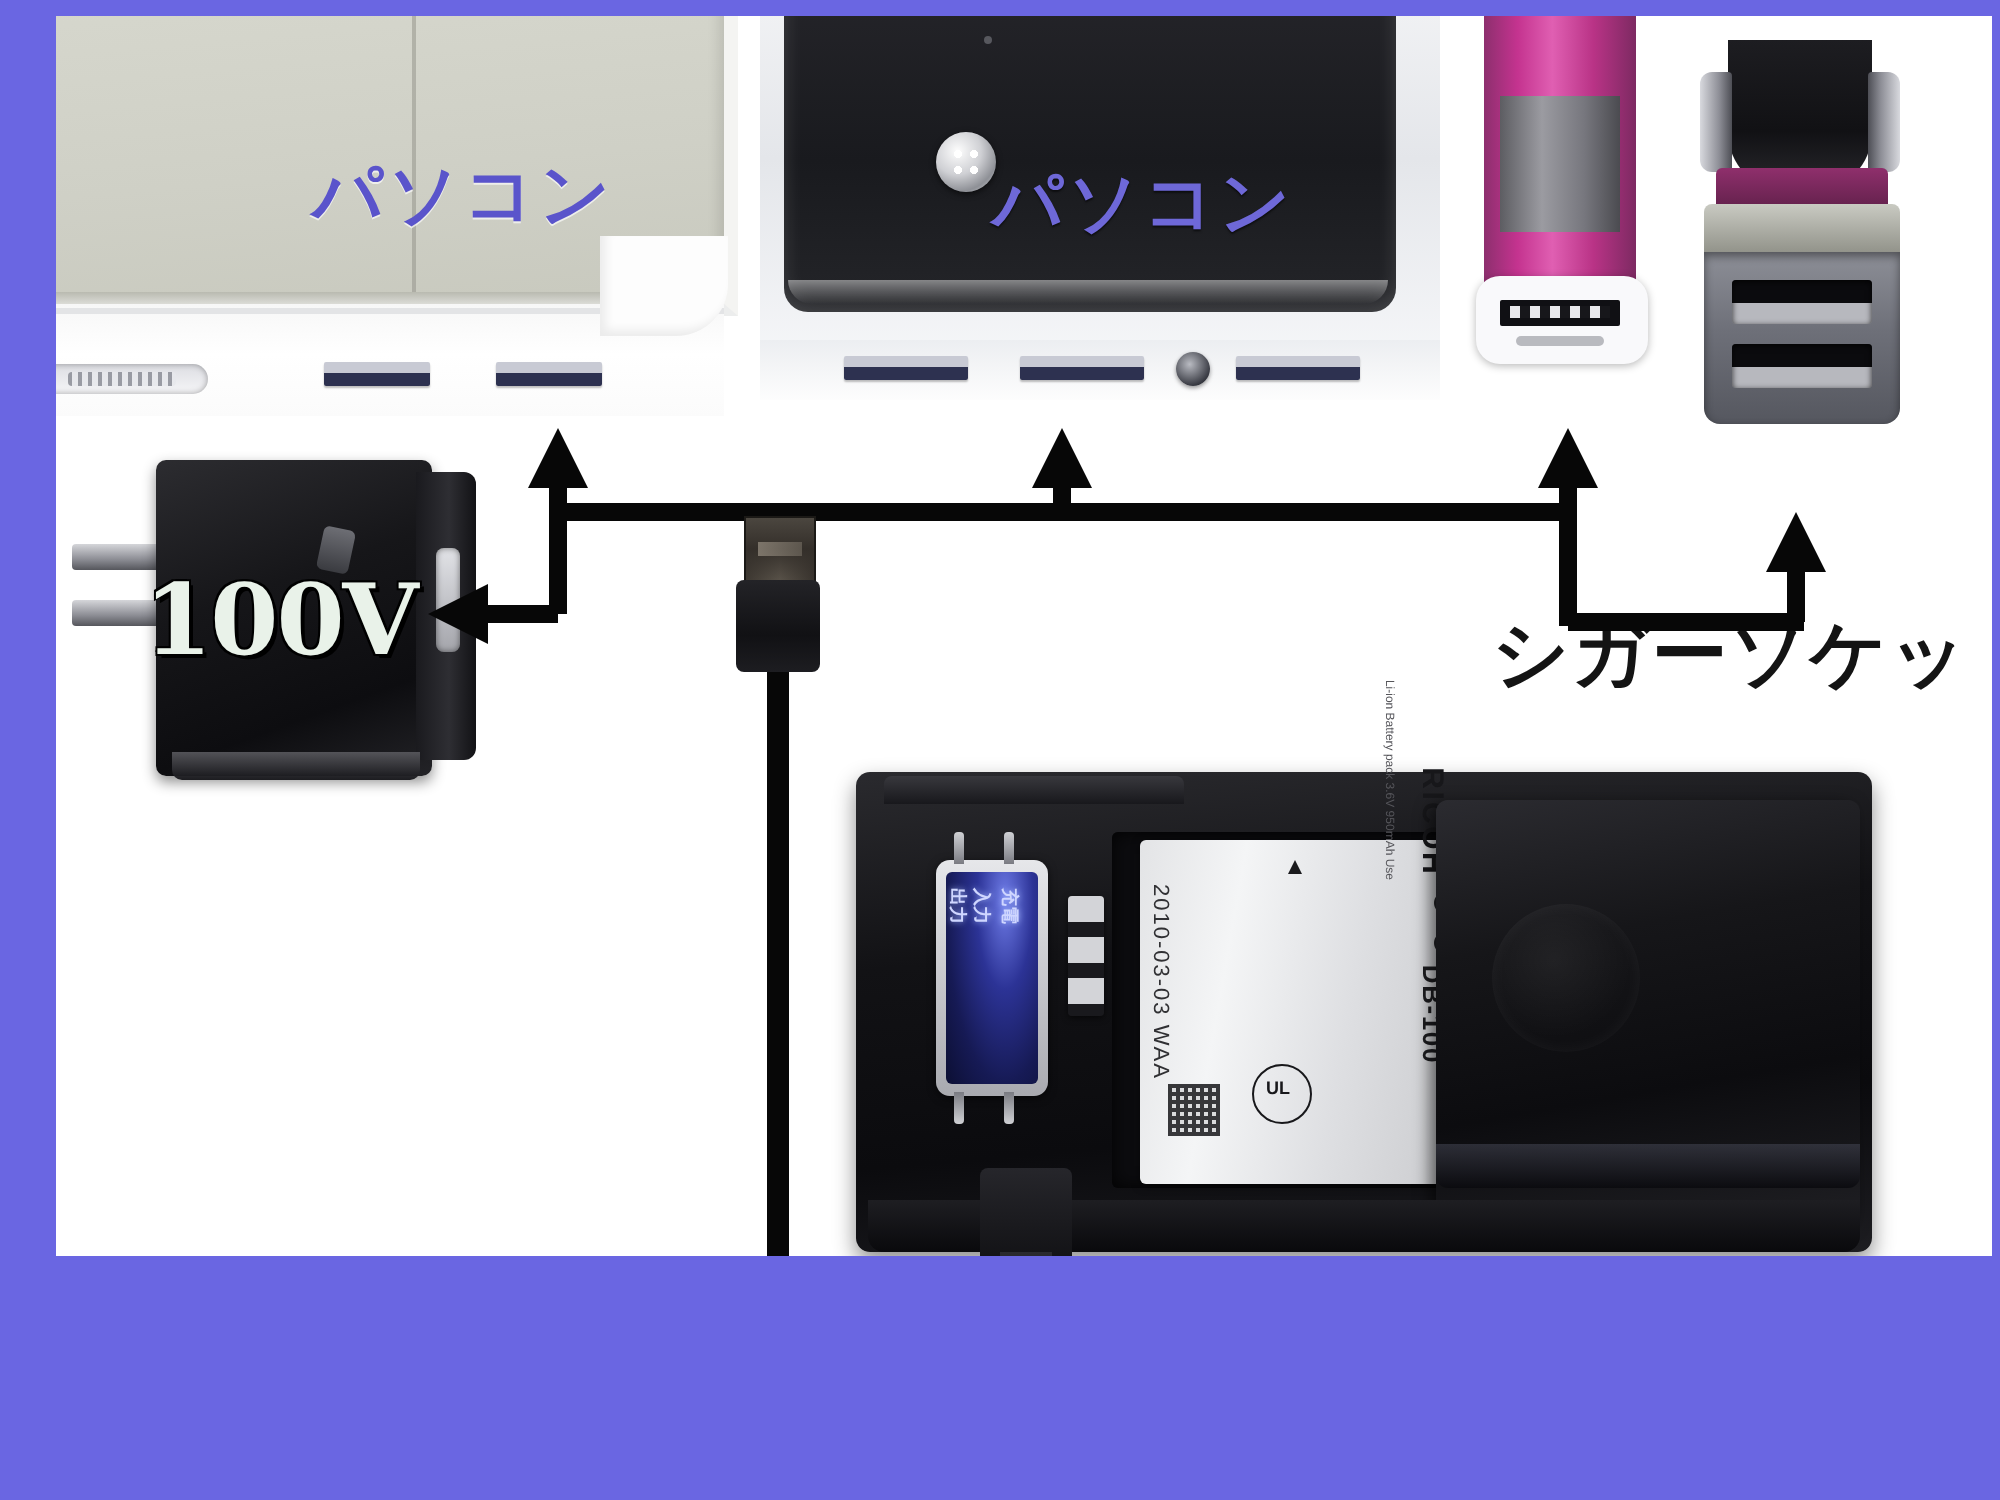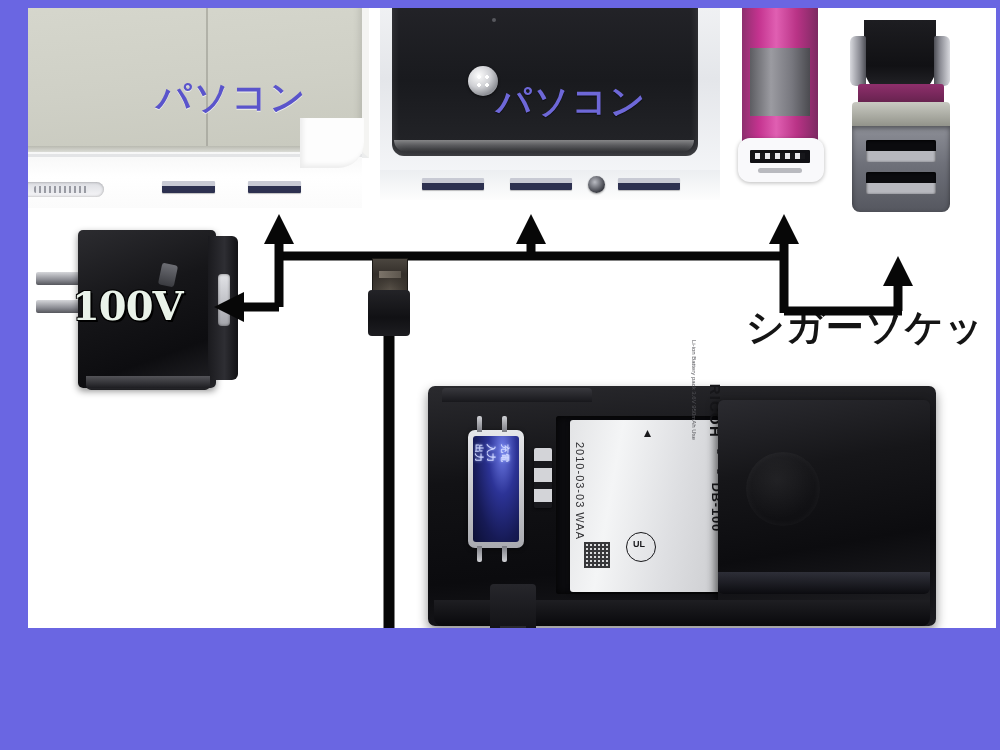--- a/index.html
+++ b/index.html
@@ -122,21 +122,21 @@
       font-weight:700;white-space:nowrap;}
   #lbl-pc{left:128px;top:66px;font-size:35px;color:#5a54cb;letter-spacing:2px;
       text-shadow:0 1px 0 rgba(255,255,255,.65);}
   #lbl-batt{left:468px;top:70px;font-size:35px;color:#6e68d8;letter-spacing:2px;
       text-shadow:0 1px 1px rgba(0,0,0,.55);}
   #lbl-cig{left:718px;top:294px;font-size:38px;color:#141414;letter-spacing:1px;}
   #lbl-ac{position:absolute;left:44px;top:278px;width:160px;text-align:left;
       font-family:"DejaVu Serif","Liberation Serif",serif;font-weight:700;
       color:#e9f2e9;line-height:1.02;
       text-shadow:2px 2px 0 #000,-1px -1px 0 #000,1px -1px 0 #000,-1px 1px 0 #000;}
-  #lbl-ac .l1{font-size:40px;letter-spacing:-1px;}
+  #lbl-ac .l1{font-size:49px;letter-spacing:-1px;}
   #lbl-ac .l2{font-size:40px;letter-spacing:1px;}
 
   
   #ac{position:absolute;left:40px;top:222px;width:170px;height:165px;}
   #ac .blk{position:absolute;left:10px;top:0;width:138px;height:158px;
       background:linear-gradient(160deg,#2c2c30 0%,#161619 40%,#0d0d10 75%,#232327 100%);
       border-radius:5px;box-shadow:0 3px 7px rgba(0,0,0,.45);}
   #ac .side{position:absolute;left:140px;top:6px;width:30px;height:144px;
       background:linear-gradient(90deg,#1a1a1e,#2e2e33 55%,#121215);
       border-radius:0 6px 6px 0;}

